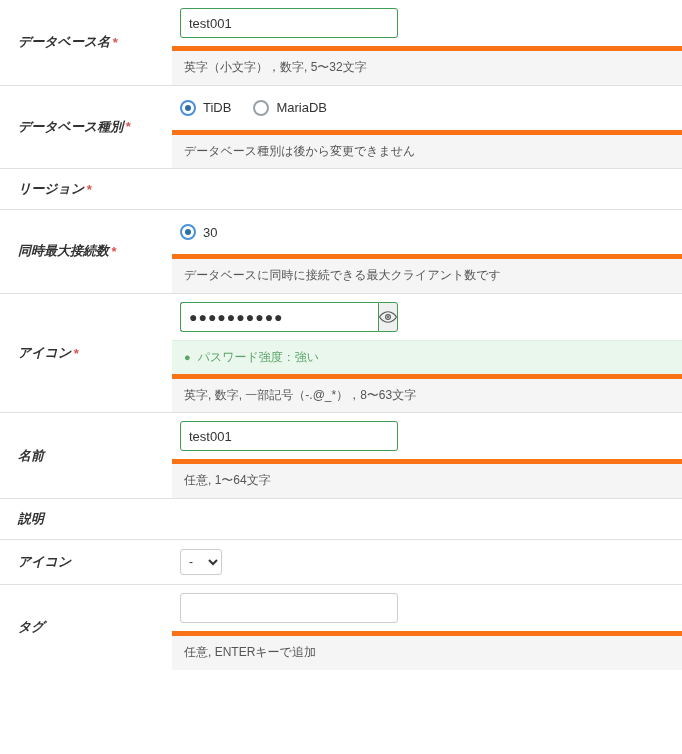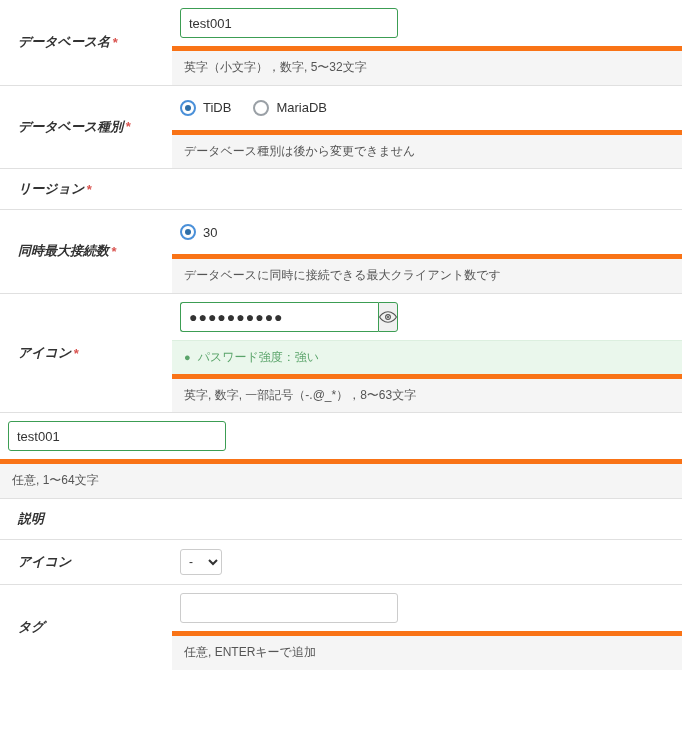--- a/index.html
+++ b/index.html
@@ -282,20 +282,23 @@
       </div>
       <div class="pw-strength">
         <span class="bullet">●</span>
         <span>パスワード強度：強い</span>
       </div>
       <div class="hint">英字, 数字, 一部記号（-.@_*），8〜63文字</div>
     </div>
   </div>
 
   <div class="row">
+    <div class="label-cell">
+      <span>名前</span>
+    </div>
     <div class="field-cell">
       <div class="control-area indent8">
         <input class="text-input" type="text" value="test001" style="">
       </div>
       <div class="hint">任意, 1〜64文字</div>
     </div>
   </div>
 
   <div class="row">
     <div class="label-cell">

